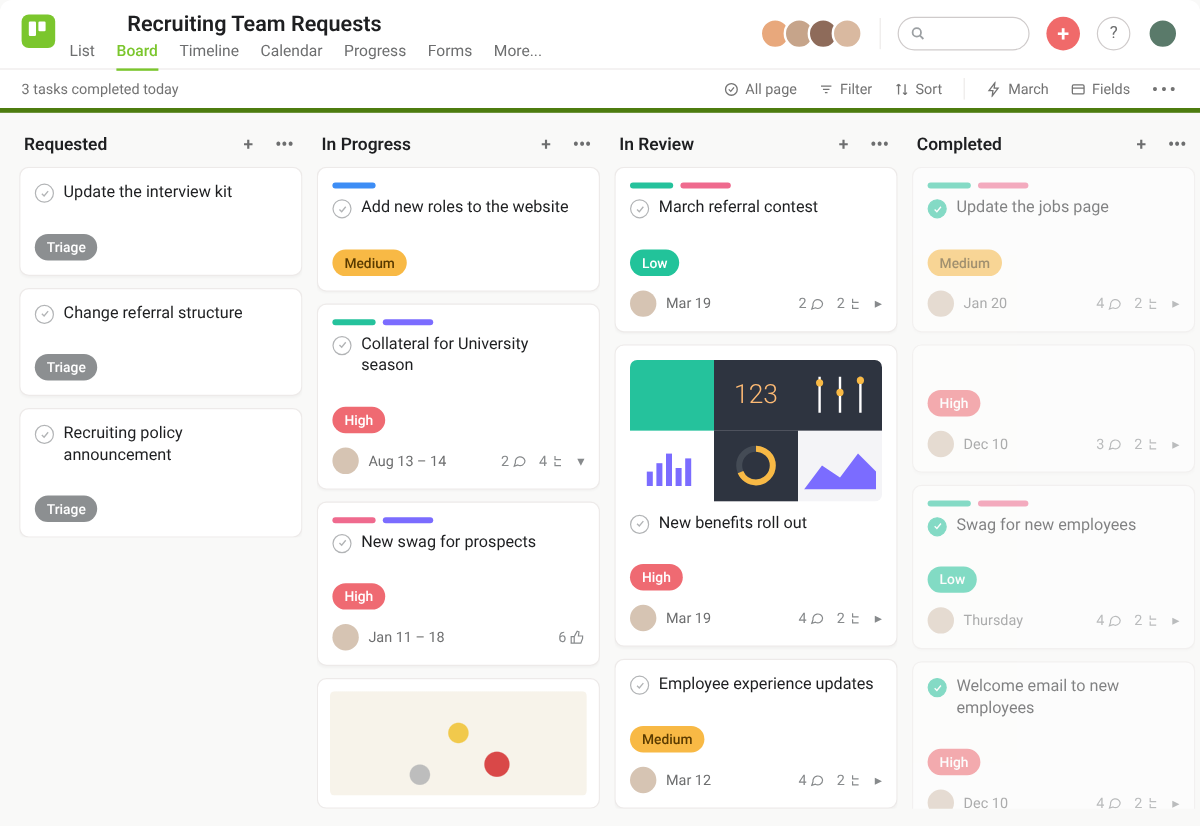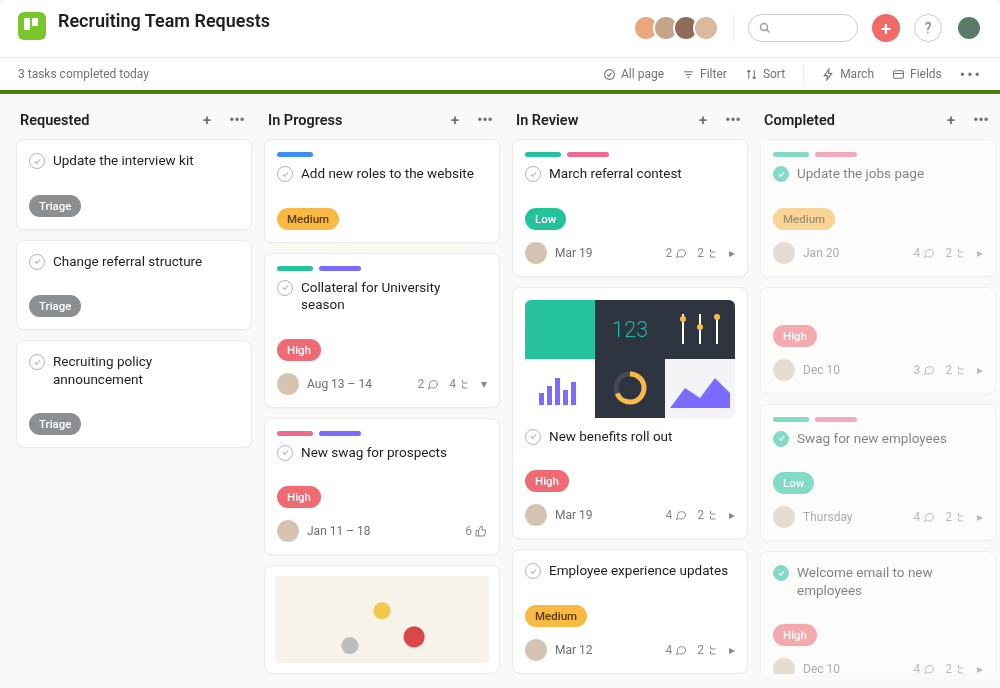--- a/index.html
+++ b/index.html
@@ -31,21 +31,21 @@
     margin-right: 12px;
     margin-top: 2px;
     flex-shrink: 0;
   }
   .logo::before, .logo::after {
     content: ""; position: absolute; background: #fff; border-radius: 1px;
   }
   .logo::before { width: 6px; height: 12px; left: 6px; top: 6px; }
   .logo::after  { width: 6px; height: 8px;  left: 14px; top: 6px; }
   .title-block { display: flex; flex-direction: column; }
-  .proj-title { font-size: 18px; font-weight: 600; line-height: 22px; }
+  .proj-title { font-size: 18px; font-weight: 600; line-height: 22px; margin-left: 48px; }
   .tabs { display: flex; gap: 18px; font-size: 13px; color: #6d6e6f; margin-top: 4px; }
   .tab { padding-bottom: 6px; cursor: pointer; }
   .tab.active { color: #7bc62d; font-weight: 500; border-bottom: 2px solid #7bc62d; }
 
   .topbar-right {
     margin-left: auto;
     display: flex;
     align-items: center;
     gap: 14px;
     margin-top: 4px;
@@ -164,20 +164,29 @@
   .c-dkslate{ background:#2e3440; }
 
 </style>
 </head>
 <body>
 
 <div class="topbar">
   <div class="logo"></div>
   <div class="title-block">
     <div class="proj-title">Recruiting Team Requests</div>
+    <div class="tabs">
+      <div class="tab">List</div>
+      <div class="tab active">Board</div>
+      <div class="tab">Timeline</div>
+      <div class="tab">Calendar</div>
+      <div class="tab">Progress</div>
+      <div class="tab">Forms</div>
+      <div class="tab">More...</div>
+    </div>
   </div>
 
   <div class="topbar-right">
     <div class="avatar-stack">
       <div class="avatar" style="background:#e8a87c"></div>
       <div class="avatar" style="background:#c6a48a"></div>
       <div class="avatar" style="background:#8e6b5a"></div>
       <div class="avatar" style="background:#d9b9a0"></div>
     </div>
     <div class="vdiv"></div>
@@ -418,21 +427,21 @@
                 </svg>
               </span>
             <span>▸</span>
           </span>
         </div>
       </div>
 
       <div class="card">
         <div class="cover grid-cover">
           <div class="gc c-teal"></div>
-          <div class="gc c-dkslate" style="color:#14b8a6;font-size:22px;font-weight:300">123</div>
+          <div class="gc c-dkslate" style="color:#fdba74;font-size:22px;font-weight:300">123</div>
           <div class="gc c-dkslate">
               <svg width="50" height="40" viewBox="0 0 50 40">
                 <g stroke="#fff" stroke-width="2">
                   <line x1="8" y1="5" x2="8" y2="35"></line>
                   <line x1="25" y1="5" x2="25" y2="35"></line>
                   <line x1="42" y1="5" x2="42" y2="35"></line>
                 </g>
                 <g fill="#f8b945">
                   <circle cx="8" cy="10" r="3"></circle>
                   <circle cx="25" cy="18" r="3"></circle>

